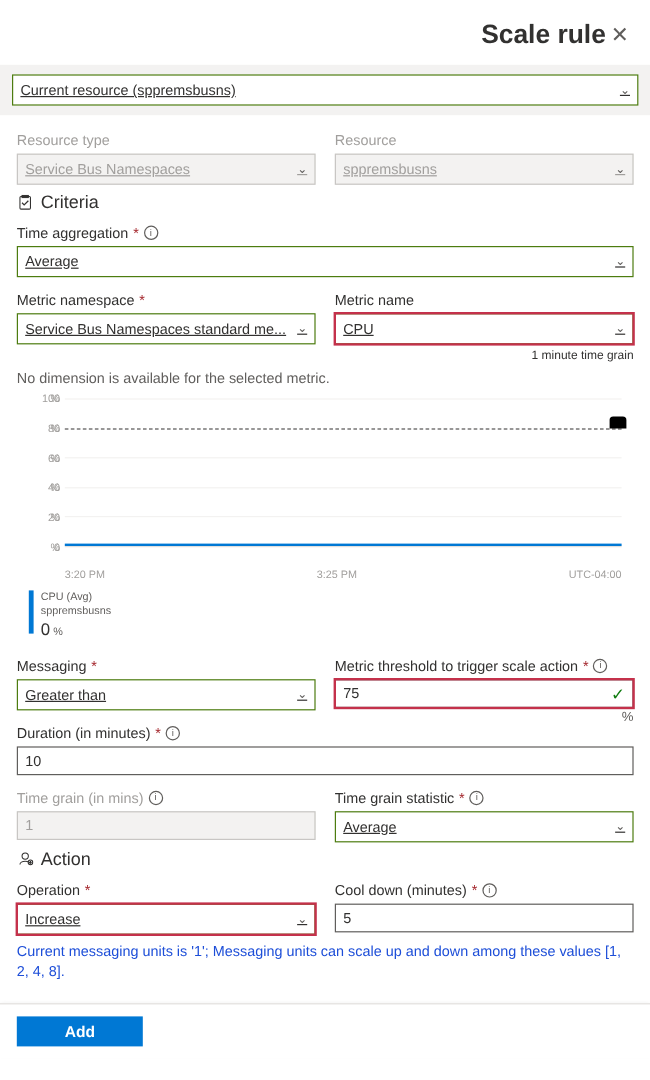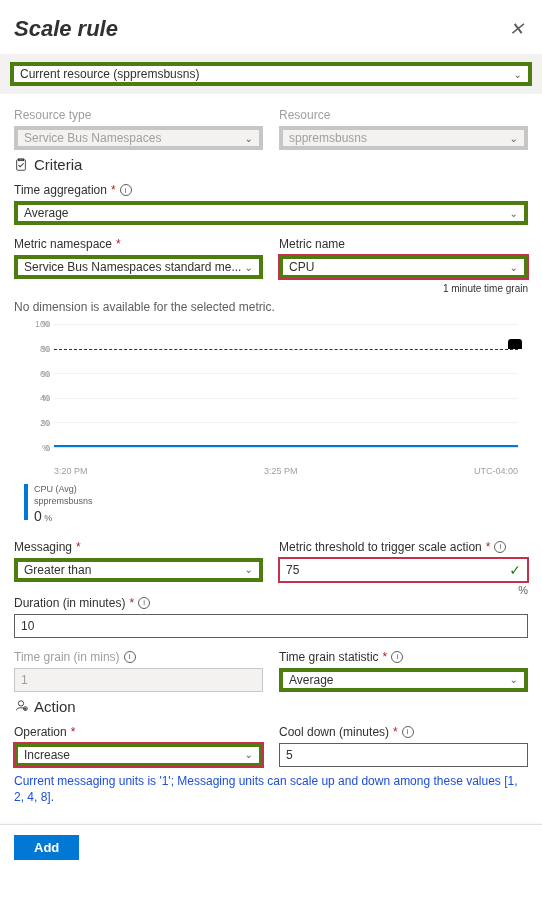--- a/index.html
+++ b/index.html
@@ -1,22 +1,22 @@
 <!DOCTYPE html>
 <html><head>
 <meta charset="utf-8">
 <style>
 * { box-sizing: border-box; margin: 0; padding: 0; }
 body { font-family: "Segoe UI", Arial, sans-serif; font-size: 12px; color: #323130; width: 542px; background: #fff; }
 .panel { padding: 10px 14px 14px 14px; }
-.header { display: flex; justify-content: space-between; align-items: center; padding: 4px 0 10px 0; font-style: italic; }
+.header { display: flex; justify-content: flex-end; align-items: center; padding: 4px 0 10px 0; }
 .header h1 { font-size: 22px; font-weight: 600; }
 .close { font-size: 18px; color: #605e5c; cursor: pointer; padding: 4px; }
 .resource-bar { background: #f3f2f1; padding: 8px 10px; margin: 0 -14px 14px -14px; }
-.select { border: 4px solid #4d7c0f; background: #fff; height: 24px; display: flex; align-items: center; justify-content: space-between; padding: 0 6px; font-size: 12px; cursor: pointer; }
+.select { border: 1px solid #4d7c0f; background: #fff; height: 24px; display: flex; align-items: center; justify-content: space-between; padding: 12px 6px; font-size: 12px; cursor: pointer; text-decoration: underline; }
 .select.disabled { background: #f3f2f1; color: #a19f9d; border-color: #c8c6c4; cursor: default; }
 .input { border: 1px solid #605e5c; background: #fff; height: 24px; display: flex; align-items: center; justify-content: space-between; padding: 0 6px; font-size: 12px; }
 .input.disabled { background: #f3f2f1; color: #a19f9d; border-color: #c8c6c4; }
 .chev { font-size: 10px; color: #605e5c; }
 .row { display: flex; gap: 16px; }
 .col { flex: 1; }
 .label { font-size: 12px; color: #323130; display: flex; align-items: center; gap: 4px; margin-bottom: 4px; }
 .label.muted { color: #a19f9d; }
 .req { color: #a4262c; }
 .info { display: inline-flex; width: 12px; height: 12px; border: 1px solid #605e5c; border-radius: 50%; font-size: 8px; align-items: center; justify-content: center; color: #605e5c; }
@@ -34,21 +34,21 @@
 .dashed { border-top: 1px dashed #323130; }
 .series-line { position: absolute; left: 0; right: 0; border-top: 2px solid #0078d4; }
 .marker { position: absolute; width: 14px; height: 10px; background: #000; border-radius: 3px 3px 0 0; right: -4px; }
 .xaxis { display: flex; justify-content: space-between; margin: 12px 10px 0 40px; font-size: 9px; color: #a19f9d; }
 .legend { display: flex; align-items: flex-start; gap: 6px; margin: 8px 0 14px 10px; }
 .legend-bar { width: 4px; height: 36px; background: #0078d4; }
 .legend-text { font-size: 9px; color: #605e5c; line-height: 1.3; }
 .legend-val { font-size: 14px; color: #323130; }
 .check { color: #107c10; font-size: 14px; }
 .footer-note { font-size: 12px; color: #1d4ed8; margin: 6px 0 18px 0; line-height: 1.4; }
-.add-btn { background: #0078d4; color: #fff; border: none; padding: 5px 20px; font-size: 13px; font-weight: 600; cursor: pointer; }
+.add-btn { background: #0078d4; color: #fff; border: none; padding: 5px 40px; font-size: 13px; font-weight: 600; cursor: pointer; }
 .bottom-bar { border-top: 1px solid #e1dfdd; margin: 0 -14px; padding: 10px 14px; box-shadow: 0 -1px 3px rgba(0,0,0,0.05); }
 </style>
 </head>
 <body>
 
 <div class="panel">
   <div class="header">
     <h1>Scale rule</h1>
     <span class="close">✕</span>
   </div>

